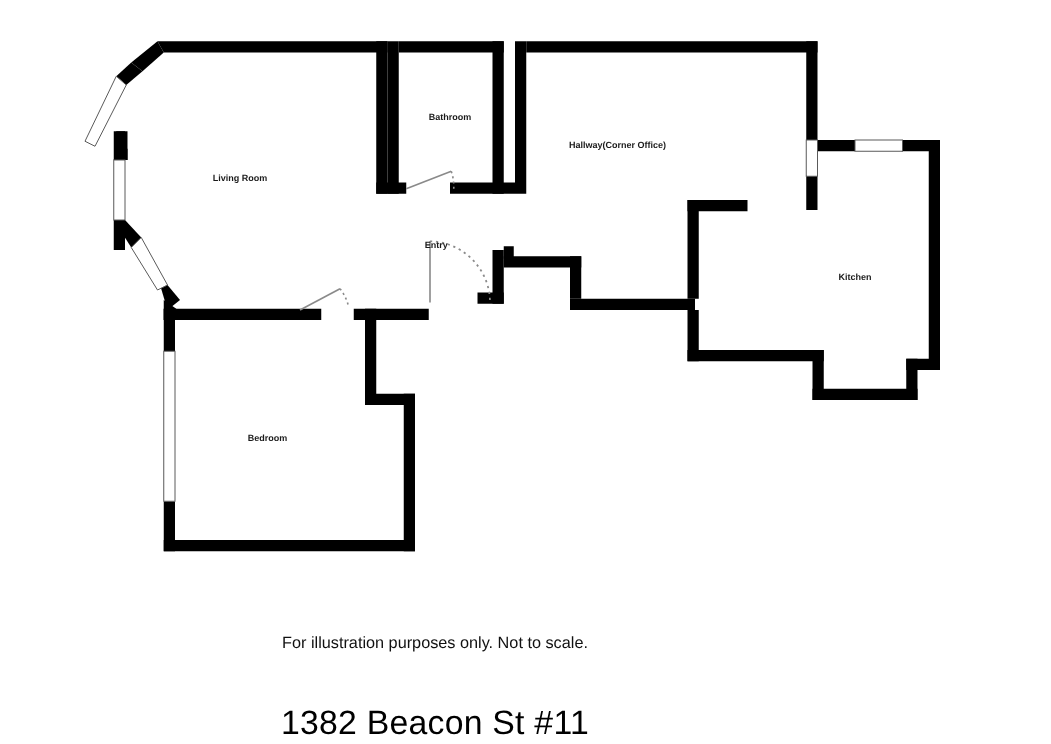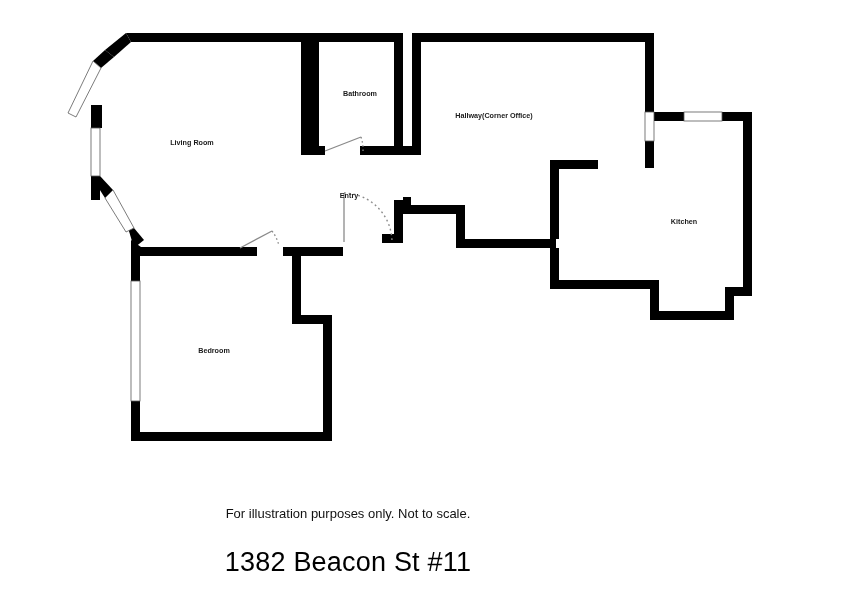--- a/index.html
+++ b/index.html
@@ -50,21 +50,21 @@
     font-size: 13px;
     color: #111111;
     margin: 0;
     padding: 0;
     line-height: 18px;
   }
   .plan-title {
     font-family: "Liberation Sans", sans-serif;
     font-size: 27px;
     color: #000000;
-    margin: 1px;
+    margin: 17px;
     padding-top: 22px;
     line-height: 32px;
     font-weight: normal;
     letter-spacing: 0.2px;
   }
 </style>
 </head>
 <body>
 
 <div id="floorplan-page">

